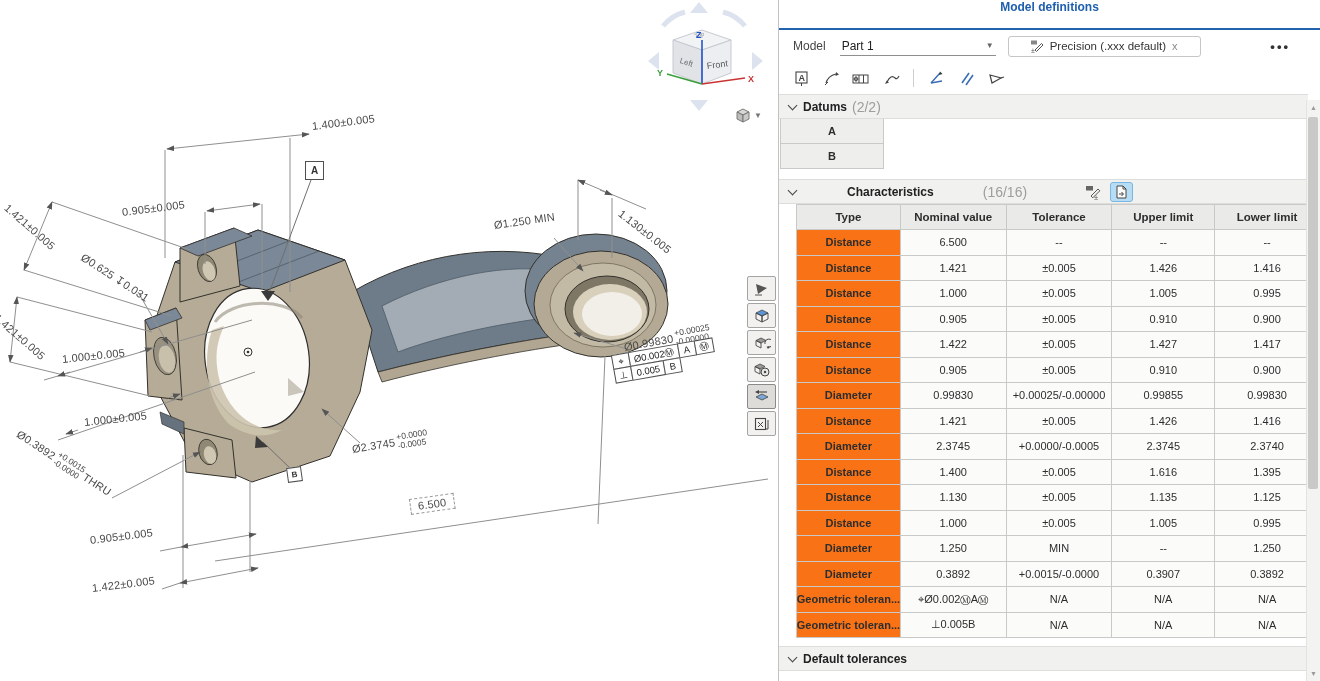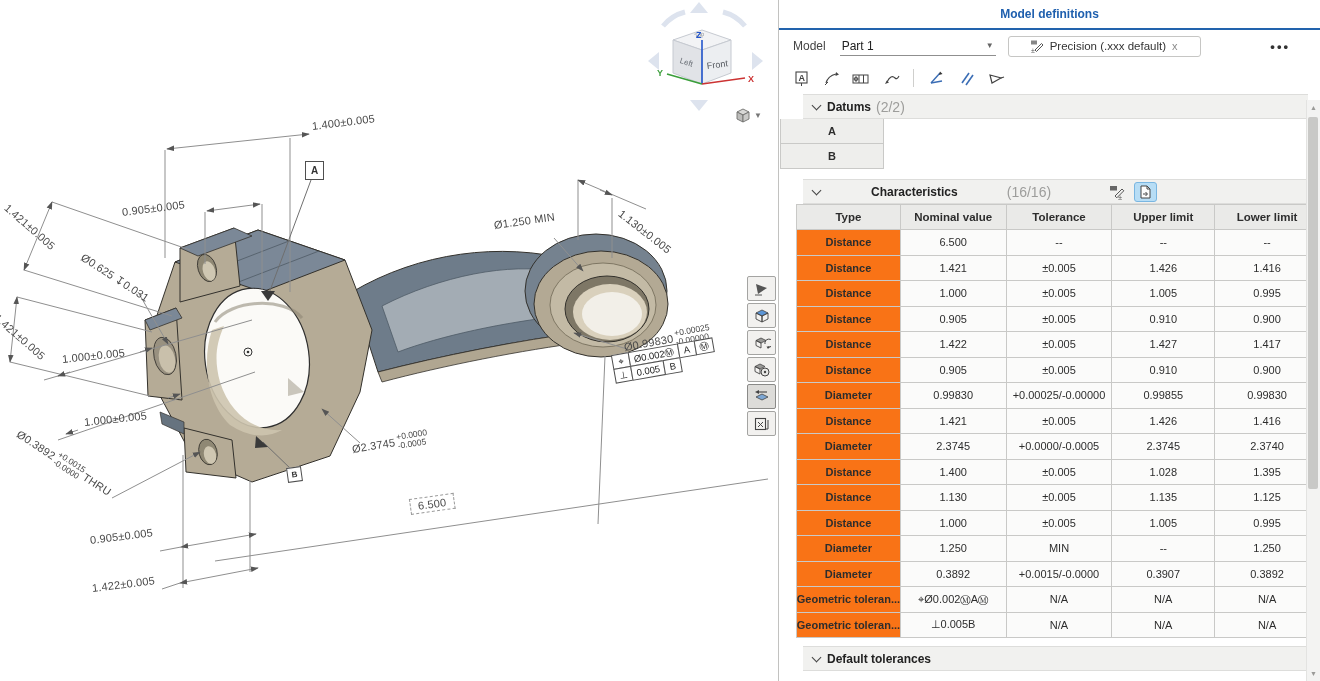--- a/index.html
+++ b/index.html
@@ -26,39 +26,39 @@
   .cube-dd .caret{font-size:8px;color:#777;}
 
   
   .vtools{position:absolute;left:747px;top:276px;display:flex;flex-direction:column;gap:2px;}
   .vtool{width:27px;height:23px;background:#f2f1ef;border:1px solid #a4a4a2;border-radius:2px;
        display:flex;align-items:center;justify-content:center;cursor:pointer;}
   .vtool.active{background:#dddcd9;border-color:#8a8a88;}
 
   
   .panel{position:absolute;left:778px;top:0;width:542px;height:681px;background:#fff;border-left:1px solid #c2c2c0;box-sizing:border-box;}
-  .tabbar{height:28px;border-bottom:2px solid #2263ad;display:flex;align-items:center;justify-content:center;}
+  .tabbar{height:28px;border-bottom:2px solid #2263ad;display:flex;align-items:flex-start;justify-content:center;}
   .tabtitle{color:#1e5fae;font-size:12px;font-weight:bold;cursor:pointer;}
   .modelrow{height:32px;display:flex;align-items:center;padding:0 14px;}
   .modelrow .mlabel{font-size:12px;color:#444;margin-right:14px;}
   .modelselect{width:152px;border-bottom:1px solid #8f8f8f;display:flex;align-items:center;
        justify-content:space-between;font-size:12px;color:#222;padding:2px 2px;cursor:pointer;}
   .modelselect .caret{font-size:8px;color:#666;}
   .chip{margin-left:12px;border:1px solid #c6c6c4;border-radius:3px;padding:2px 21px;display:flex;
        align-items:center;gap:5px;font-size:11.5px;color:#333;background:#fff;cursor:pointer;}
   .chip .x{color:#8a8a8a;font-size:11px;cursor:pointer;padding:0 1px;}
   .dots{margin-left:auto;margin-right:16px;color:#333;font-size:13px;letter-spacing:2px;font-weight:bold;cursor:pointer;}
   .ptools{height:32px;display:flex;align-items:center;padding:0 10px;gap:6px;}
   .ptool{width:24px;height:22px;display:flex;align-items:center;justify-content:center;border-radius:2px;cursor:pointer;}
   .psep{width:1px;height:18px;background:#cfcfcd;margin:0 4px;}
 
   .chev{display:inline-block;width:6px;height:6px;border-left:1.6px solid #444;border-bottom:1.6px solid #444;
        transform:rotate(-45deg);margin:0 7px 2px 2px;}
   .secbar{height:23px;background:#f1f1ef;border-top:1px solid #dddddb;border-bottom:1px solid #dddddb;
-       display:flex;align-items:center;padding:0 8px;cursor:pointer;margin-left:24px;}
+       display:flex;align-items:center;padding:0 8px;cursor:pointer;}
   .secbar .stitle{font-size:12px;font-weight:bold;color:#222;}
   .secbar .scount{font-size:14px;color:#9d9d9b;margin-left:5px;}
   .content{position:absolute;left:0;top:94px;width:529px;}
   .datumrow{width:104px;height:25px;background:#eeeeec;border:1px solid #c9c9c7;border-top:none;
        display:flex;align-items:center;justify-content:center;font-size:11px;font-weight:bold;color:#2d2d2d;cursor:pointer;box-sizing:border-box;margin-left:1px;}
   .charbar-icons{display:flex;align-items:center;gap:8px;margin-left:14px;}
   .icon-plain{display:flex;align-items:center;justify-content:center;cursor:pointer;}
   .icon-hl{background:#b7ddf5;border:1px solid #7ab6e1;border-radius:3px;padding:1px 3px;display:flex;align-items:center;cursor:pointer;}
 
   .ctable{width:524px;margin-left:17px;font-size:11px;color:#2d2d2d;border-top:1px solid #c9c9c7;}
@@ -523,21 +523,21 @@
               <div class="td c0">Diameter</div>
               <div class="td c1">2.3745</div>
               <div class="td c2">+0.0000/-0.0005</div>
               <div class="td c3">2.3745</div>
               <div class="td c4">2.3740</div>
             </div>
             <div class="crow">
               <div class="td c0">Distance</div>
               <div class="td c1">1.400</div>
               <div class="td c2">±0.005</div>
-              <div class="td c3">1.028</div>
+              <div class="td c3">1.616</div>
               <div class="td c4">1.395</div>
             </div>
             <div class="crow">
               <div class="td c0">Distance</div>
               <div class="td c1">1.130</div>
               <div class="td c2">±0.005</div>
               <div class="td c3">1.135</div>
               <div class="td c4">1.125</div>
             </div>
             <div class="crow">

